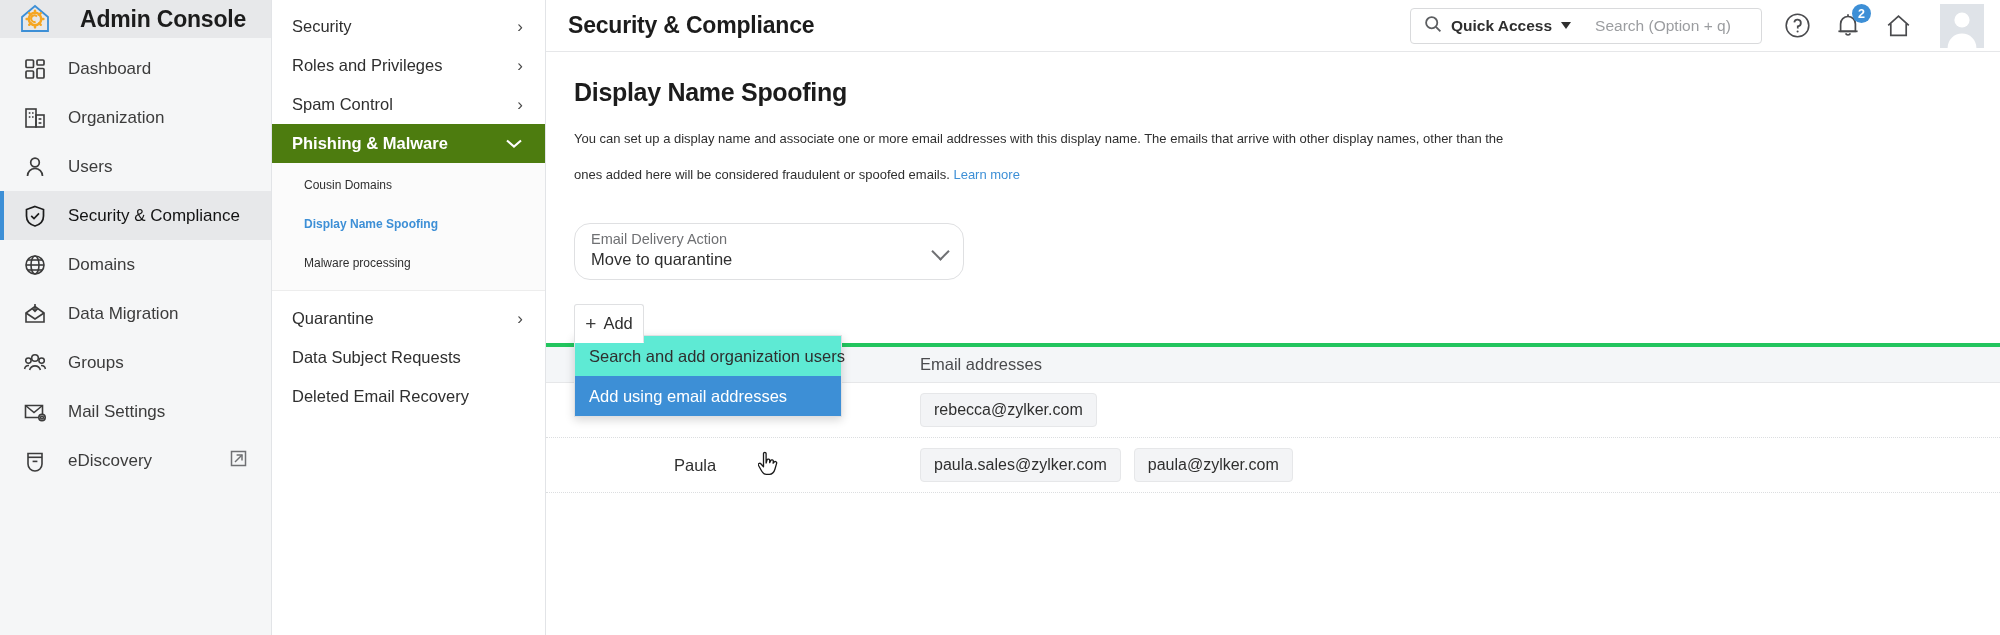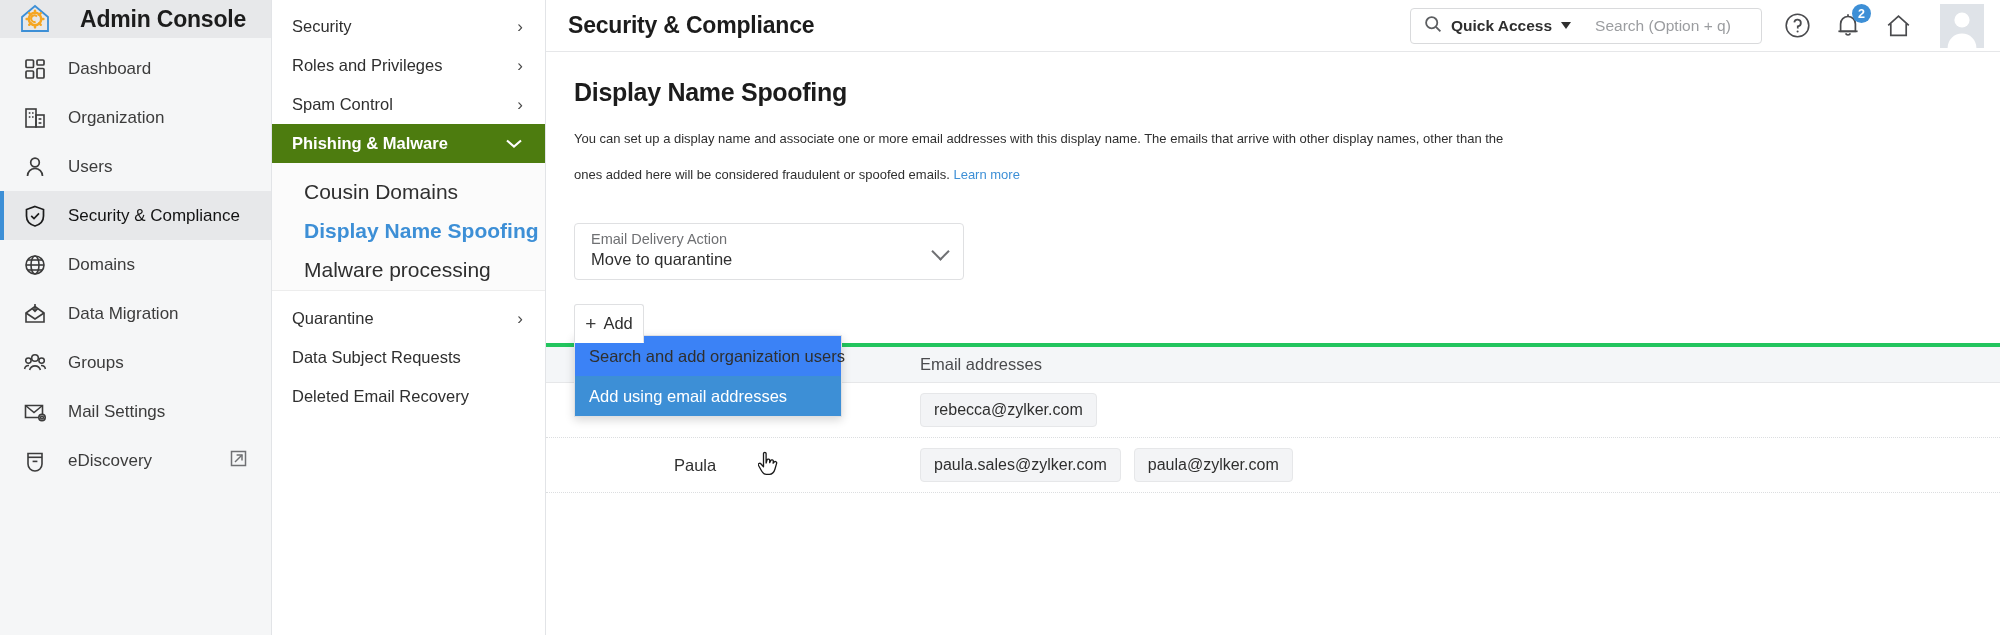--- a/index.html
+++ b/index.html
@@ -81,23 +81,23 @@
     color: #ffffff;
     font-weight: bold;
   }
   .sub-group {
     background: #fbfbfb;
     padding: 2px 0 8px 0;
     border-bottom: 1px solid #ededed;
   }
   .sub-child {
     height: 39px;
-    display: flex; align-items: flex-end;
+    display: flex; align-items: center;
     padding-left: 32px;
-    font-size: 21px;
+    font-size: 12px;
     color: #2f2f2f;
     cursor: pointer;
     white-space: nowrap;
   }
   .sub-child.current { color: #3d8fd6; font-weight: bold; }
   .chev { color: #4a4a4a; font-size: 17px; line-height: 1; }
   .sub-item.selected .chev { color: #ffffff; }
 
   
   .main { flex: 1 1 auto; height: 635px; position: relative; background: #ffffff; }
@@ -158,21 +158,21 @@
   .desc {
     margin-top: 14px;
     font-size: 13px; line-height: 36px; color: #2f2f2f;
     max-width: 940px;
   }
   .link { color: #3d8fd6; cursor: pointer; }
 
   .select-wrap {
     margin-top: 30px;
     width: 390px; height: 57px;
-    border: 1px solid #dfe0e2; border-radius: 4px;
+    border: 1px solid #dfe0e2; border-radius: 16px;
     background: #fff;
     padding: 7px 14px 0 16px;
     position: relative; cursor: pointer;
   }
   .select-lbl { font-size: 14.5px; color: #6f7073; }
   .select-val { font-size: 16.5px; color: #2f2f2f; margin-top: 3px; }
   .select-chev {
     position: absolute; right: 16px; top: 21px;
     width: 13px; height: 13px;
     border-right: 2px solid #6f7073; border-bottom: 2px solid #6f7073;
@@ -219,21 +219,21 @@
     background: #f3f4f6; border: 1px solid #e6e7e9; border-radius: 4px;
     padding: 7px 13px;
     font-size: 16px; color: #2f2f2f; white-space: nowrap;
   }
 
   
   .menu {
     position: absolute;
     left: 28px; top: 283px;
     width: 268px;
-    background: #3b82f6;
+    background: #5eead4;
     border: 1px solid #dfe0e2;
     box-shadow: 0 3px 9px rgba(0,0,0,0.16);
     z-index: 25;
   }
   .menu-item {
     height: 40px; display: flex; align-items: center;
     padding: 0 14px;
     font-size: 16.5px; color: #2f2f2f;
     cursor: pointer; white-space: nowrap;
   }

